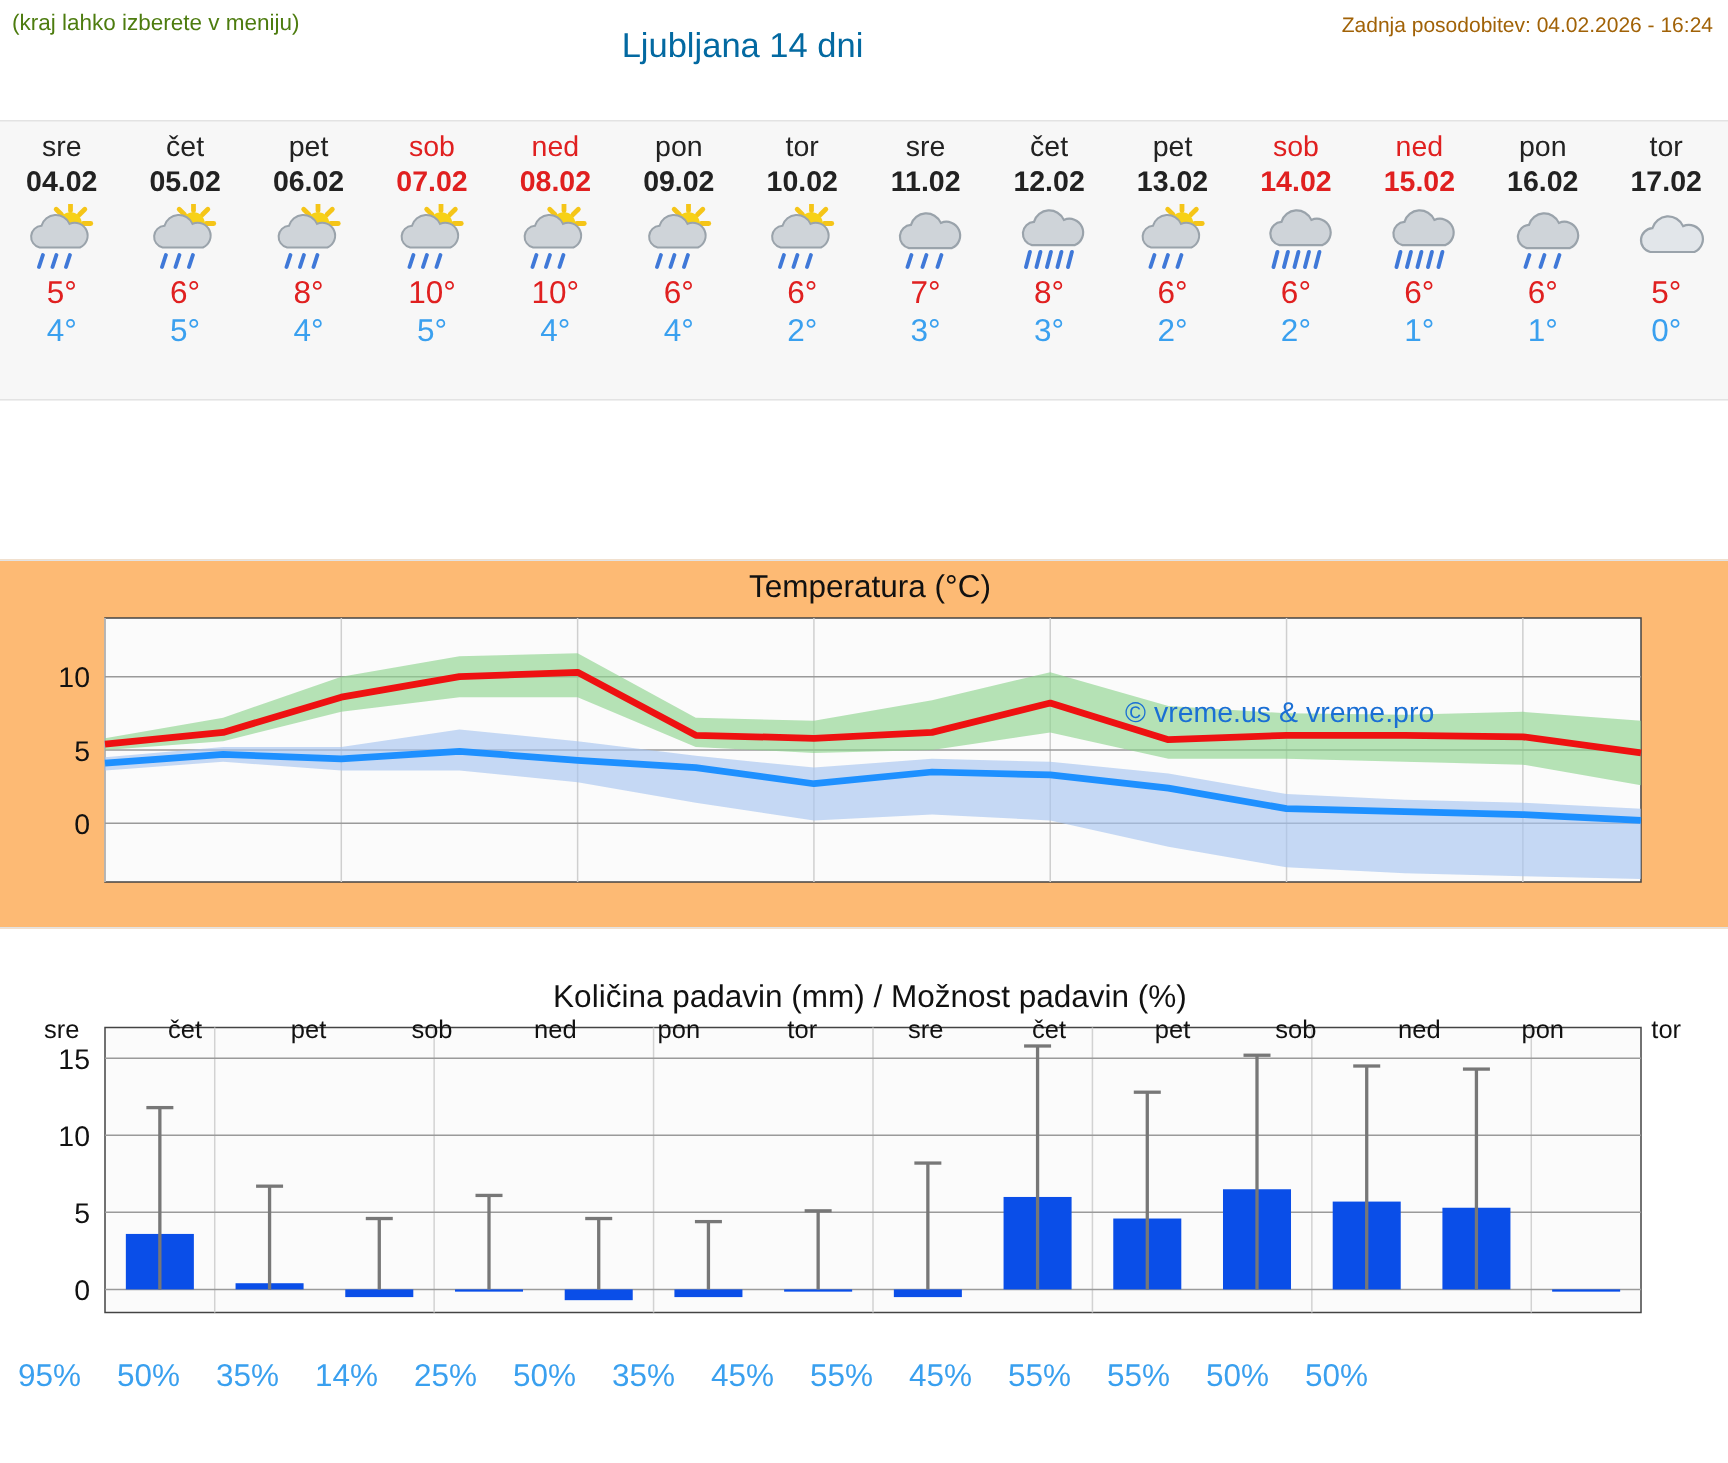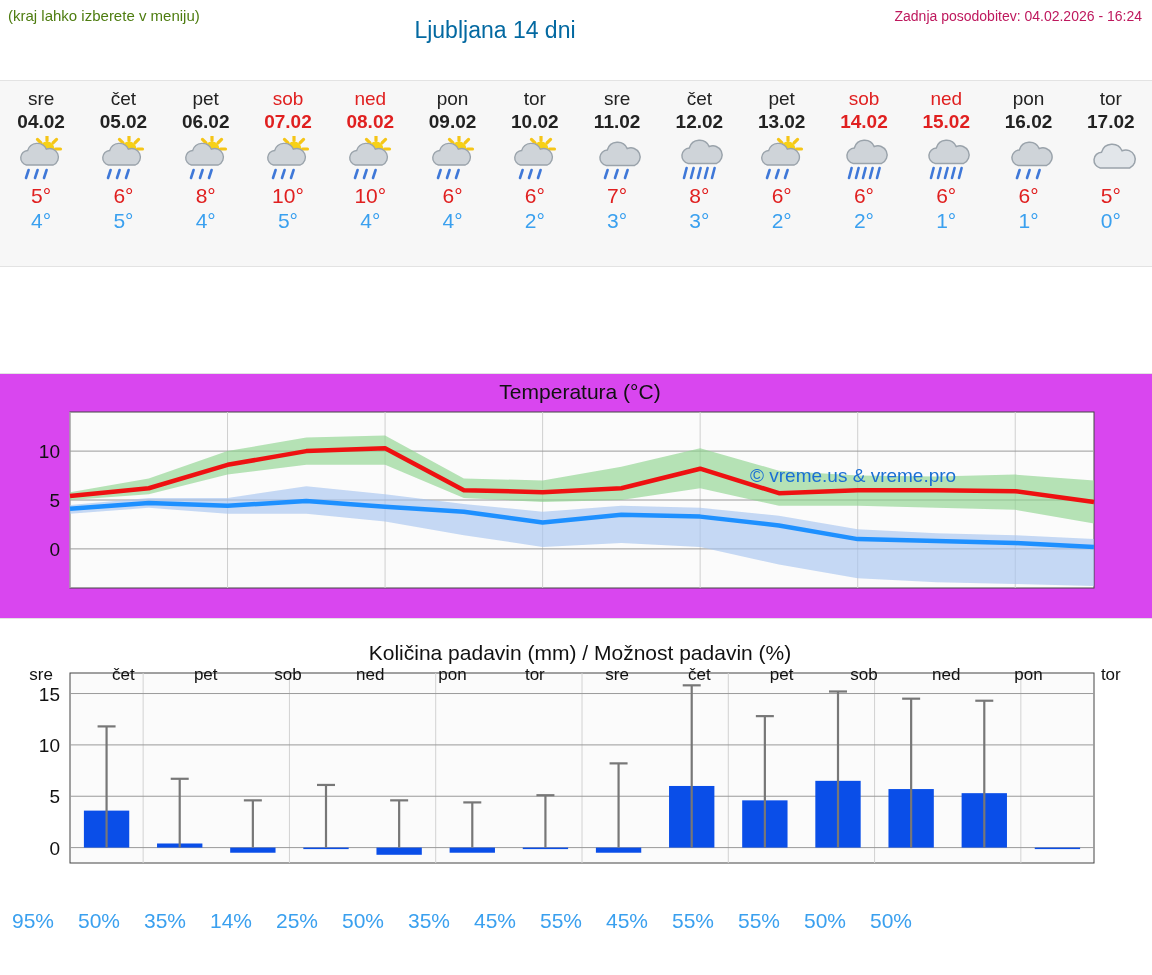--- a/index.html
+++ b/index.html
@@ -17,21 +17,21 @@
     position:absolute;left:8px;top:7px;
     font-size:15px;color:#4d7c0f;
   }
   .page-title{
     position:absolute;left:0;right:0;top:17px;
     text-align:center;font-size:23px;color:#0369a1;
     width:990px;
   }
   .updated{
     position:absolute;right:10px;top:8px;
-    font-size:14px;color:#be185d;text-align:right;
+    font-size:14px;color:#a16207;text-align:right;
   }
   
   .strip{
     position:relative;
     margin-top:30px;
     height:185px;
     background:#f7f7f7;
     border-top:1px solid #e3e3e3;
     border-bottom:1px solid #e3e3e3;
     display:flex;
@@ -49,48 +49,48 @@
   .tmax{font-size:21px;color:#e02020;line-height:25px;}
   .tmin{font-size:21px;color:#3aa0ef;line-height:25px;}
 
   
   .wicon{width:52px;height:46px;display:block;}
 
   
   .chart-block{
     position:relative;
     margin-top:106px;
-    background:#d946ef;
+    background:#fdba74;
     border-top:1px solid #e3e3e3;
     border-bottom:1px solid #e3e3e3;
     height:244px;
   }
   .chart-title{
     text-align:center;font-size:21px;color:#111;padding-top:6px;
     width:1160px;
   }
   .chart-svg-wrap{position:absolute;left:0;top:28px;}
   .credit{
     position:absolute;left:750px;top:465px;
     font-size:19px;color:#1a6fd4;
     white-space:nowrap;
   }
   
   .precip-block{
     position:relative;
-    margin-top:22px;
+    margin-top:34px;
     height:290px;
   }
   .precip-title{
     text-align:center;font-size:21px;color:#111;
     width:1160px;
   }
   .precip-svg-wrap{position:absolute;left:0;top:22px;}
   .pct-row{
-    position:absolute;left:0;top:268px;width:924px;
+    position:absolute;left:0;top:253px;width:924px;
     display:flex;
   }
   .pct-row .pct{
     flex:1 1 0;text-align:center;font-size:21px;color:#3aa0ef;
   }
   .dow-row{
     position:absolute;left:0;top:0px;width:1152px;display:flex;
   }
   .dow-row .d{flex:1 1 0;text-align:center;font-size:17px;color:#111;}
 </style>

